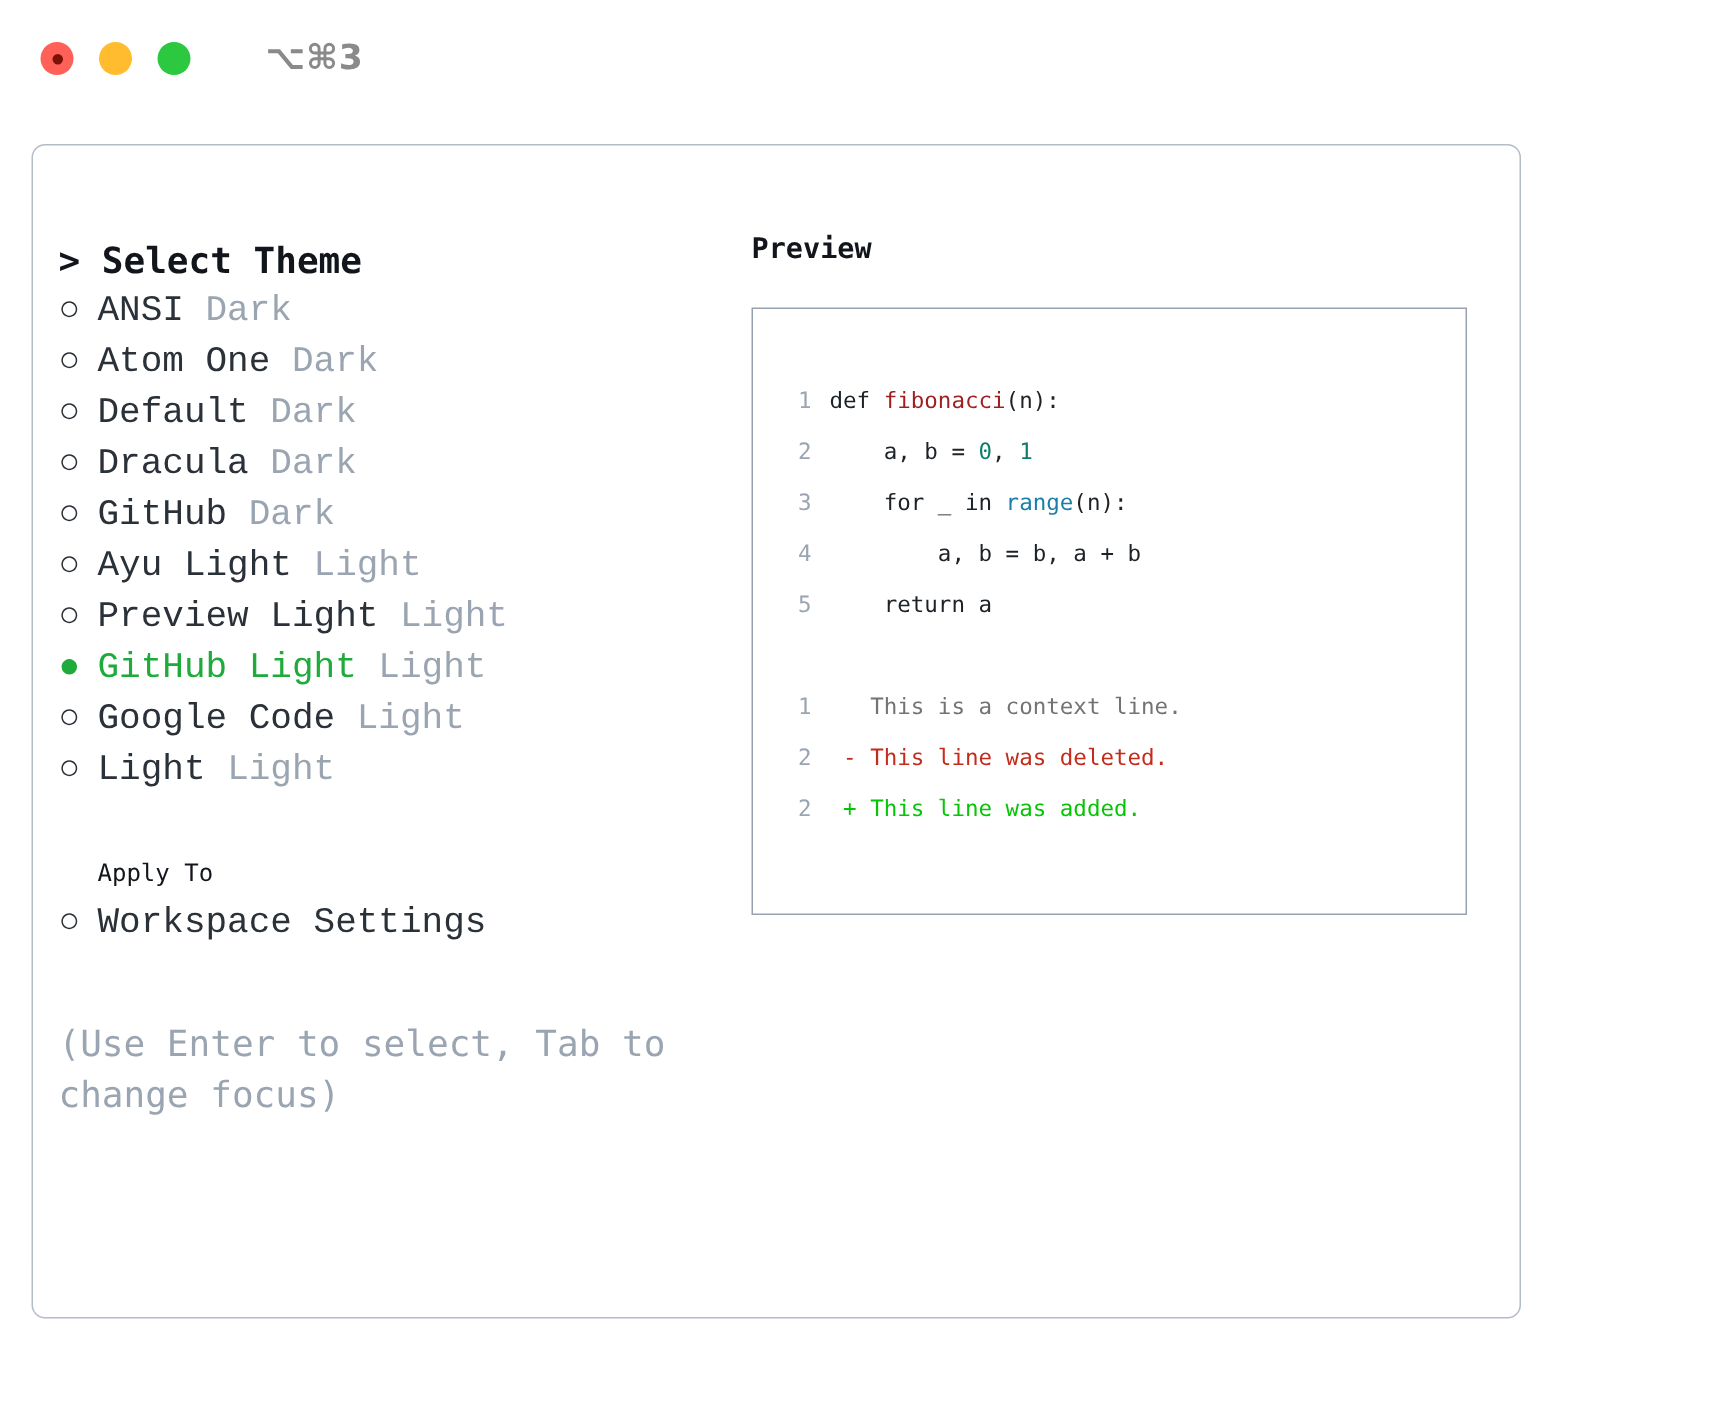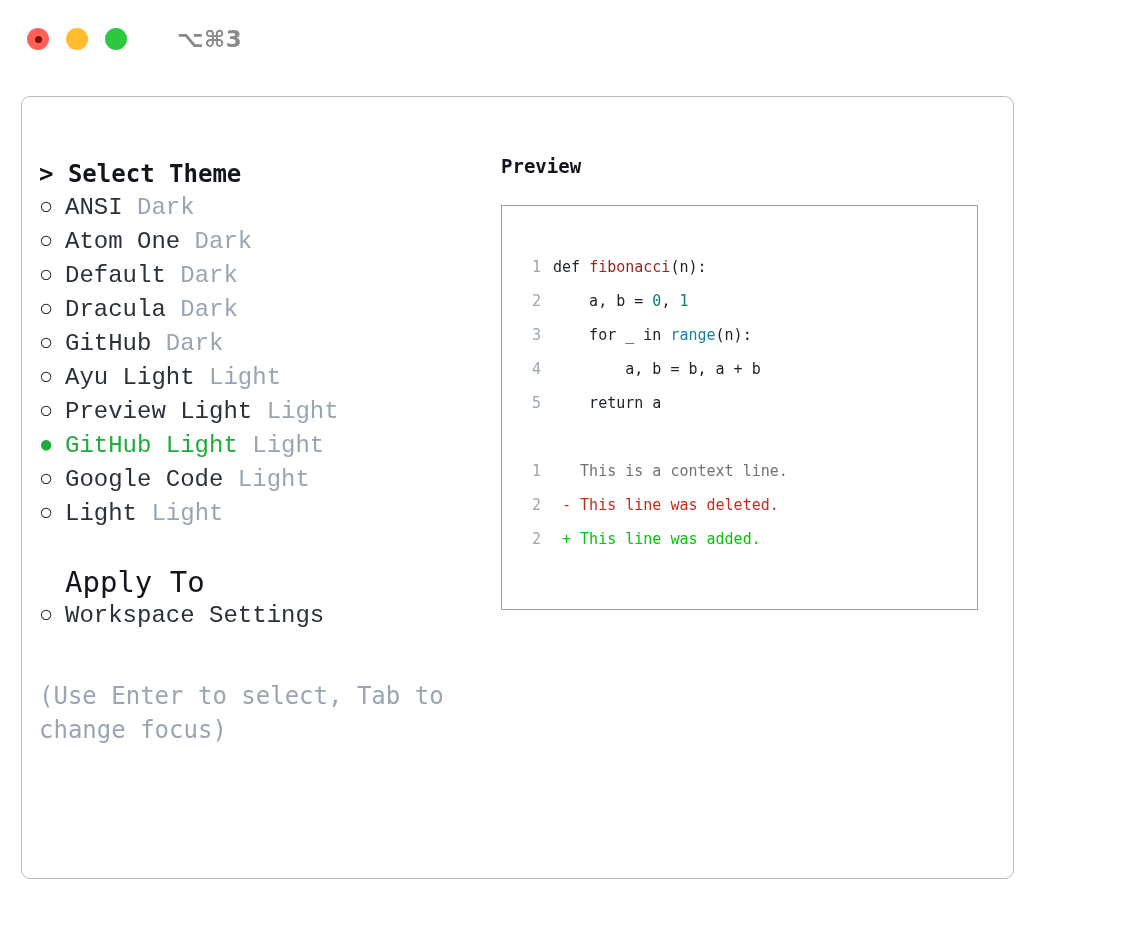--- a/index.html
+++ b/index.html
@@ -120,21 +120,21 @@
     width: 26px;
     color: #2b3138;
   }
   .opt.selected .marker { color: #1faa3c; }
   .opt.selected .opt-label { color: #1faa3c; }
   .opt-label { color: #2b3138; }
   .opt-kind { color: #9aa5b1; }
 
   .apply-group { margin-top: 34px; }
   .apply-title {
-    font-size: 29px;
+    font-size: 16px;
     line-height: 34px;
     color: #12161c;
     white-space: pre;
     padding-left: 26px;
   }
 
   .hint {
     margin-top: 46px;
     font-size: 24px;
     line-height: 34px;

